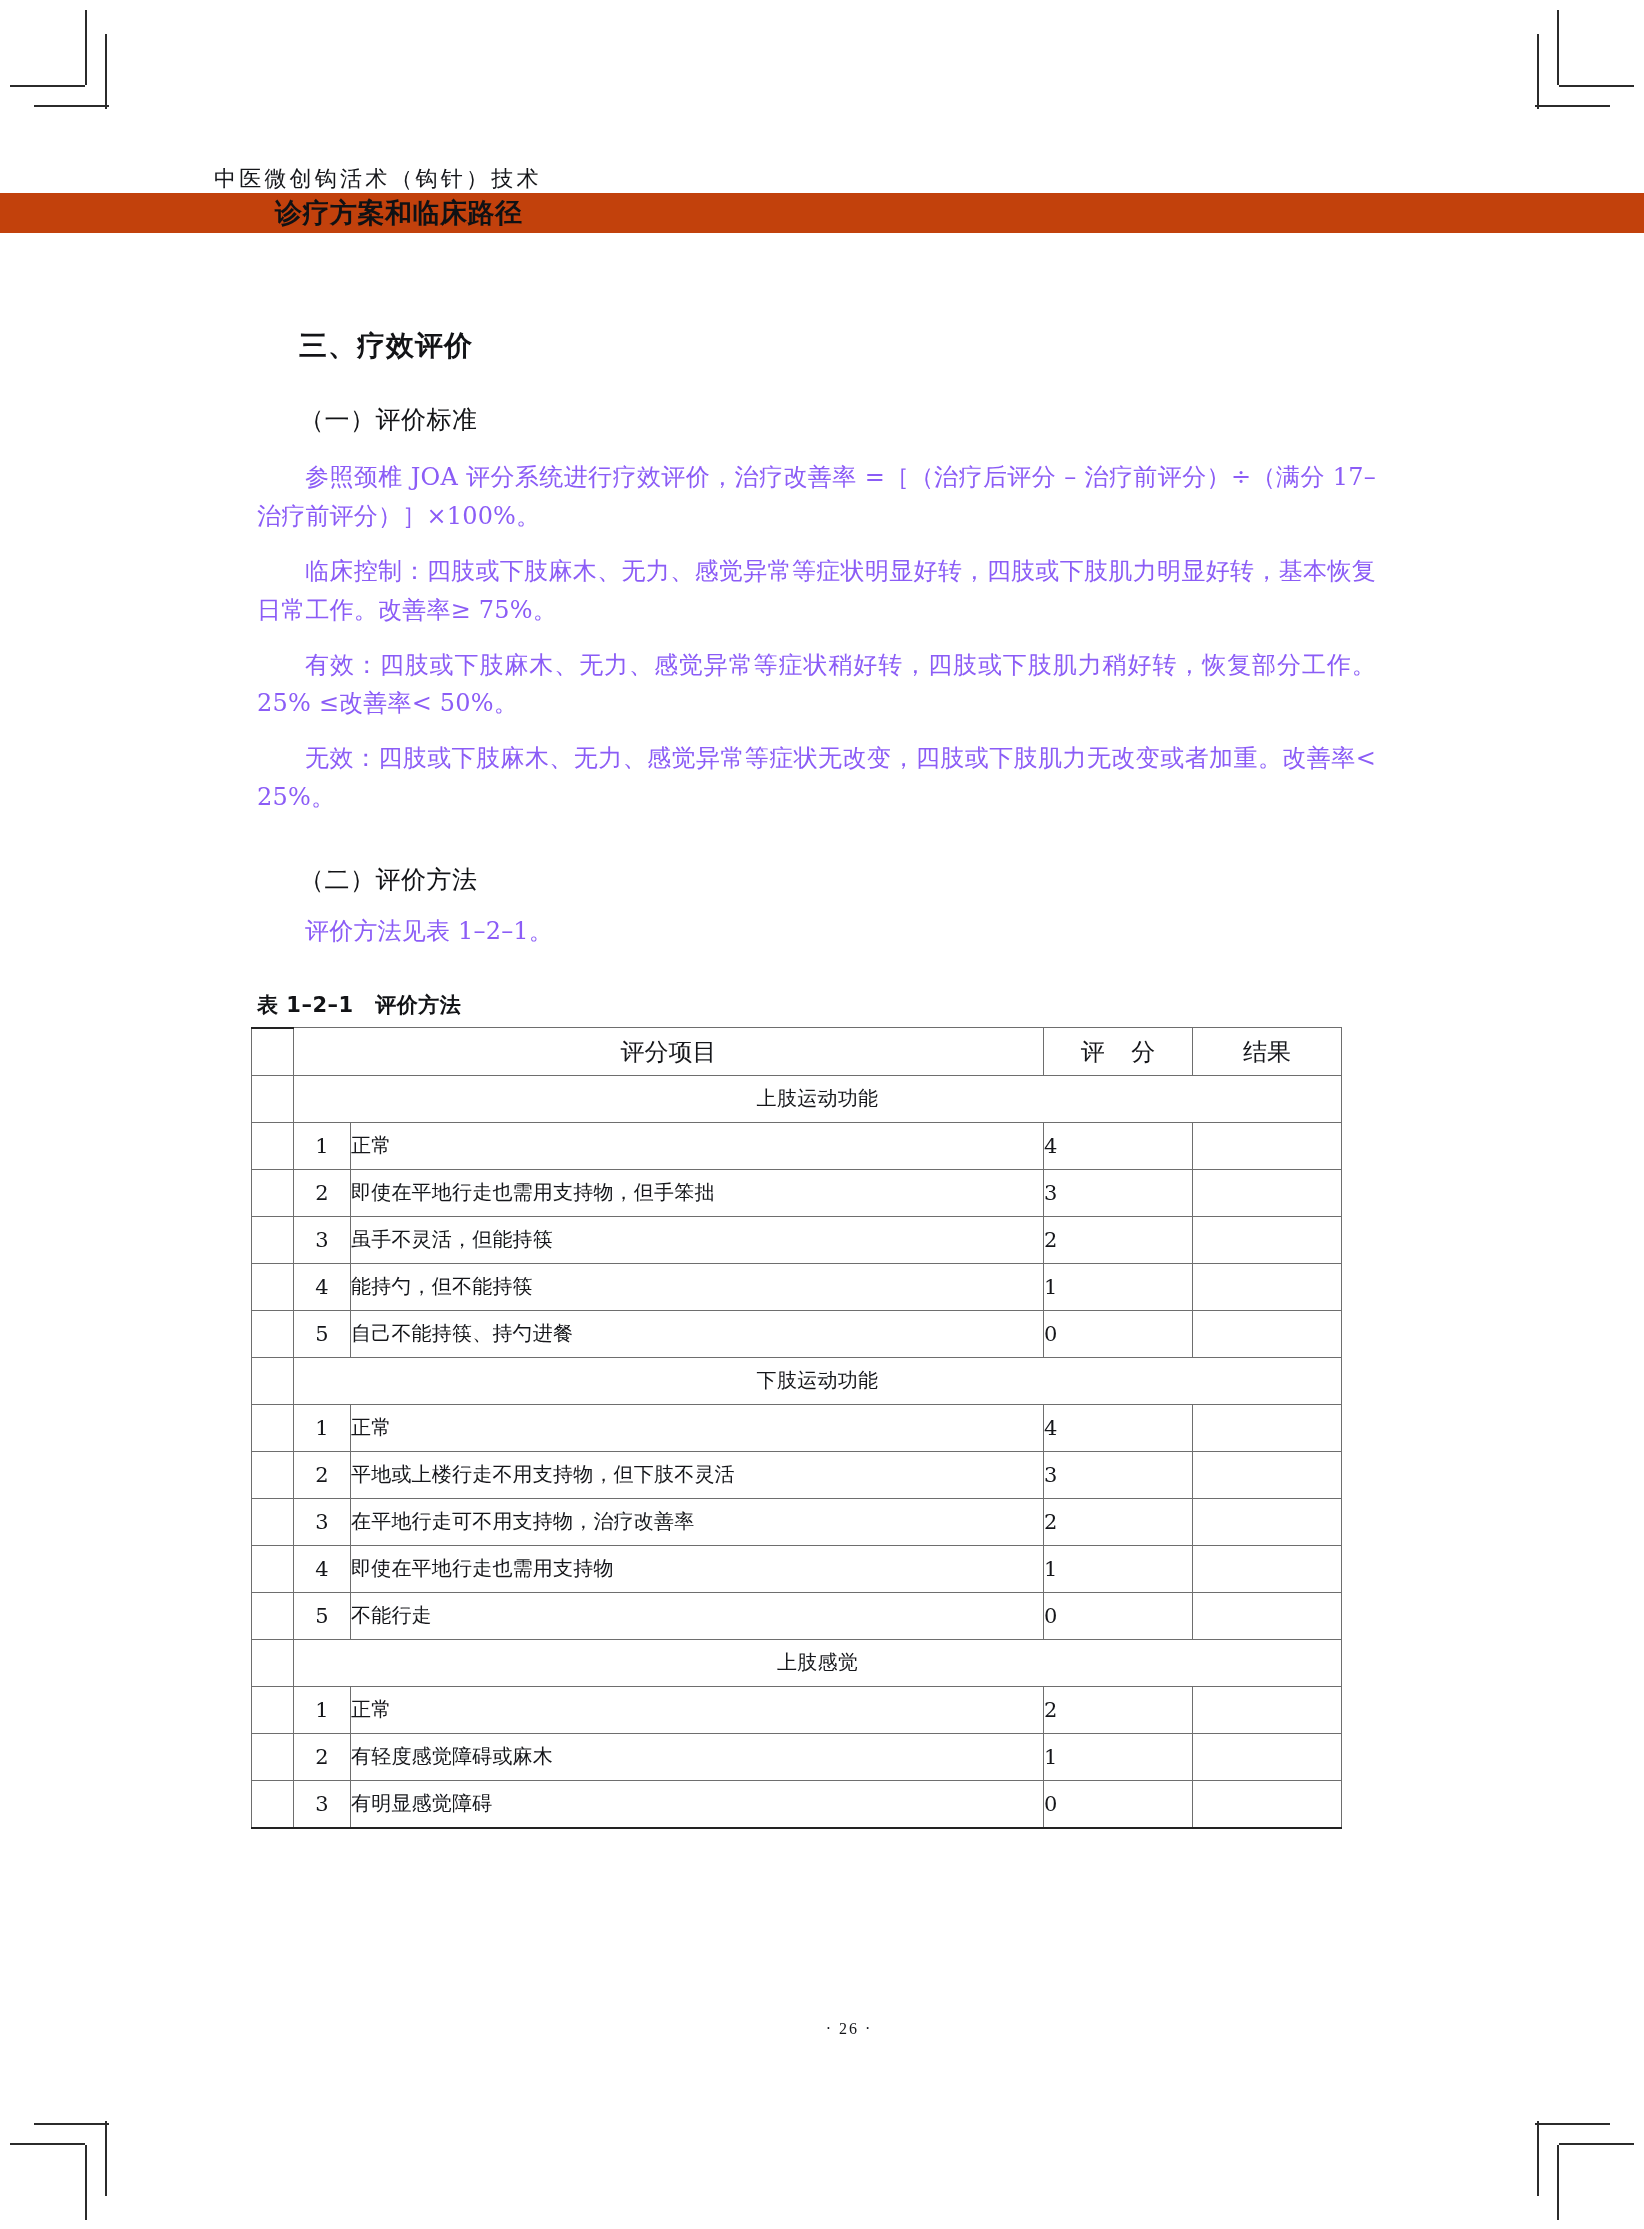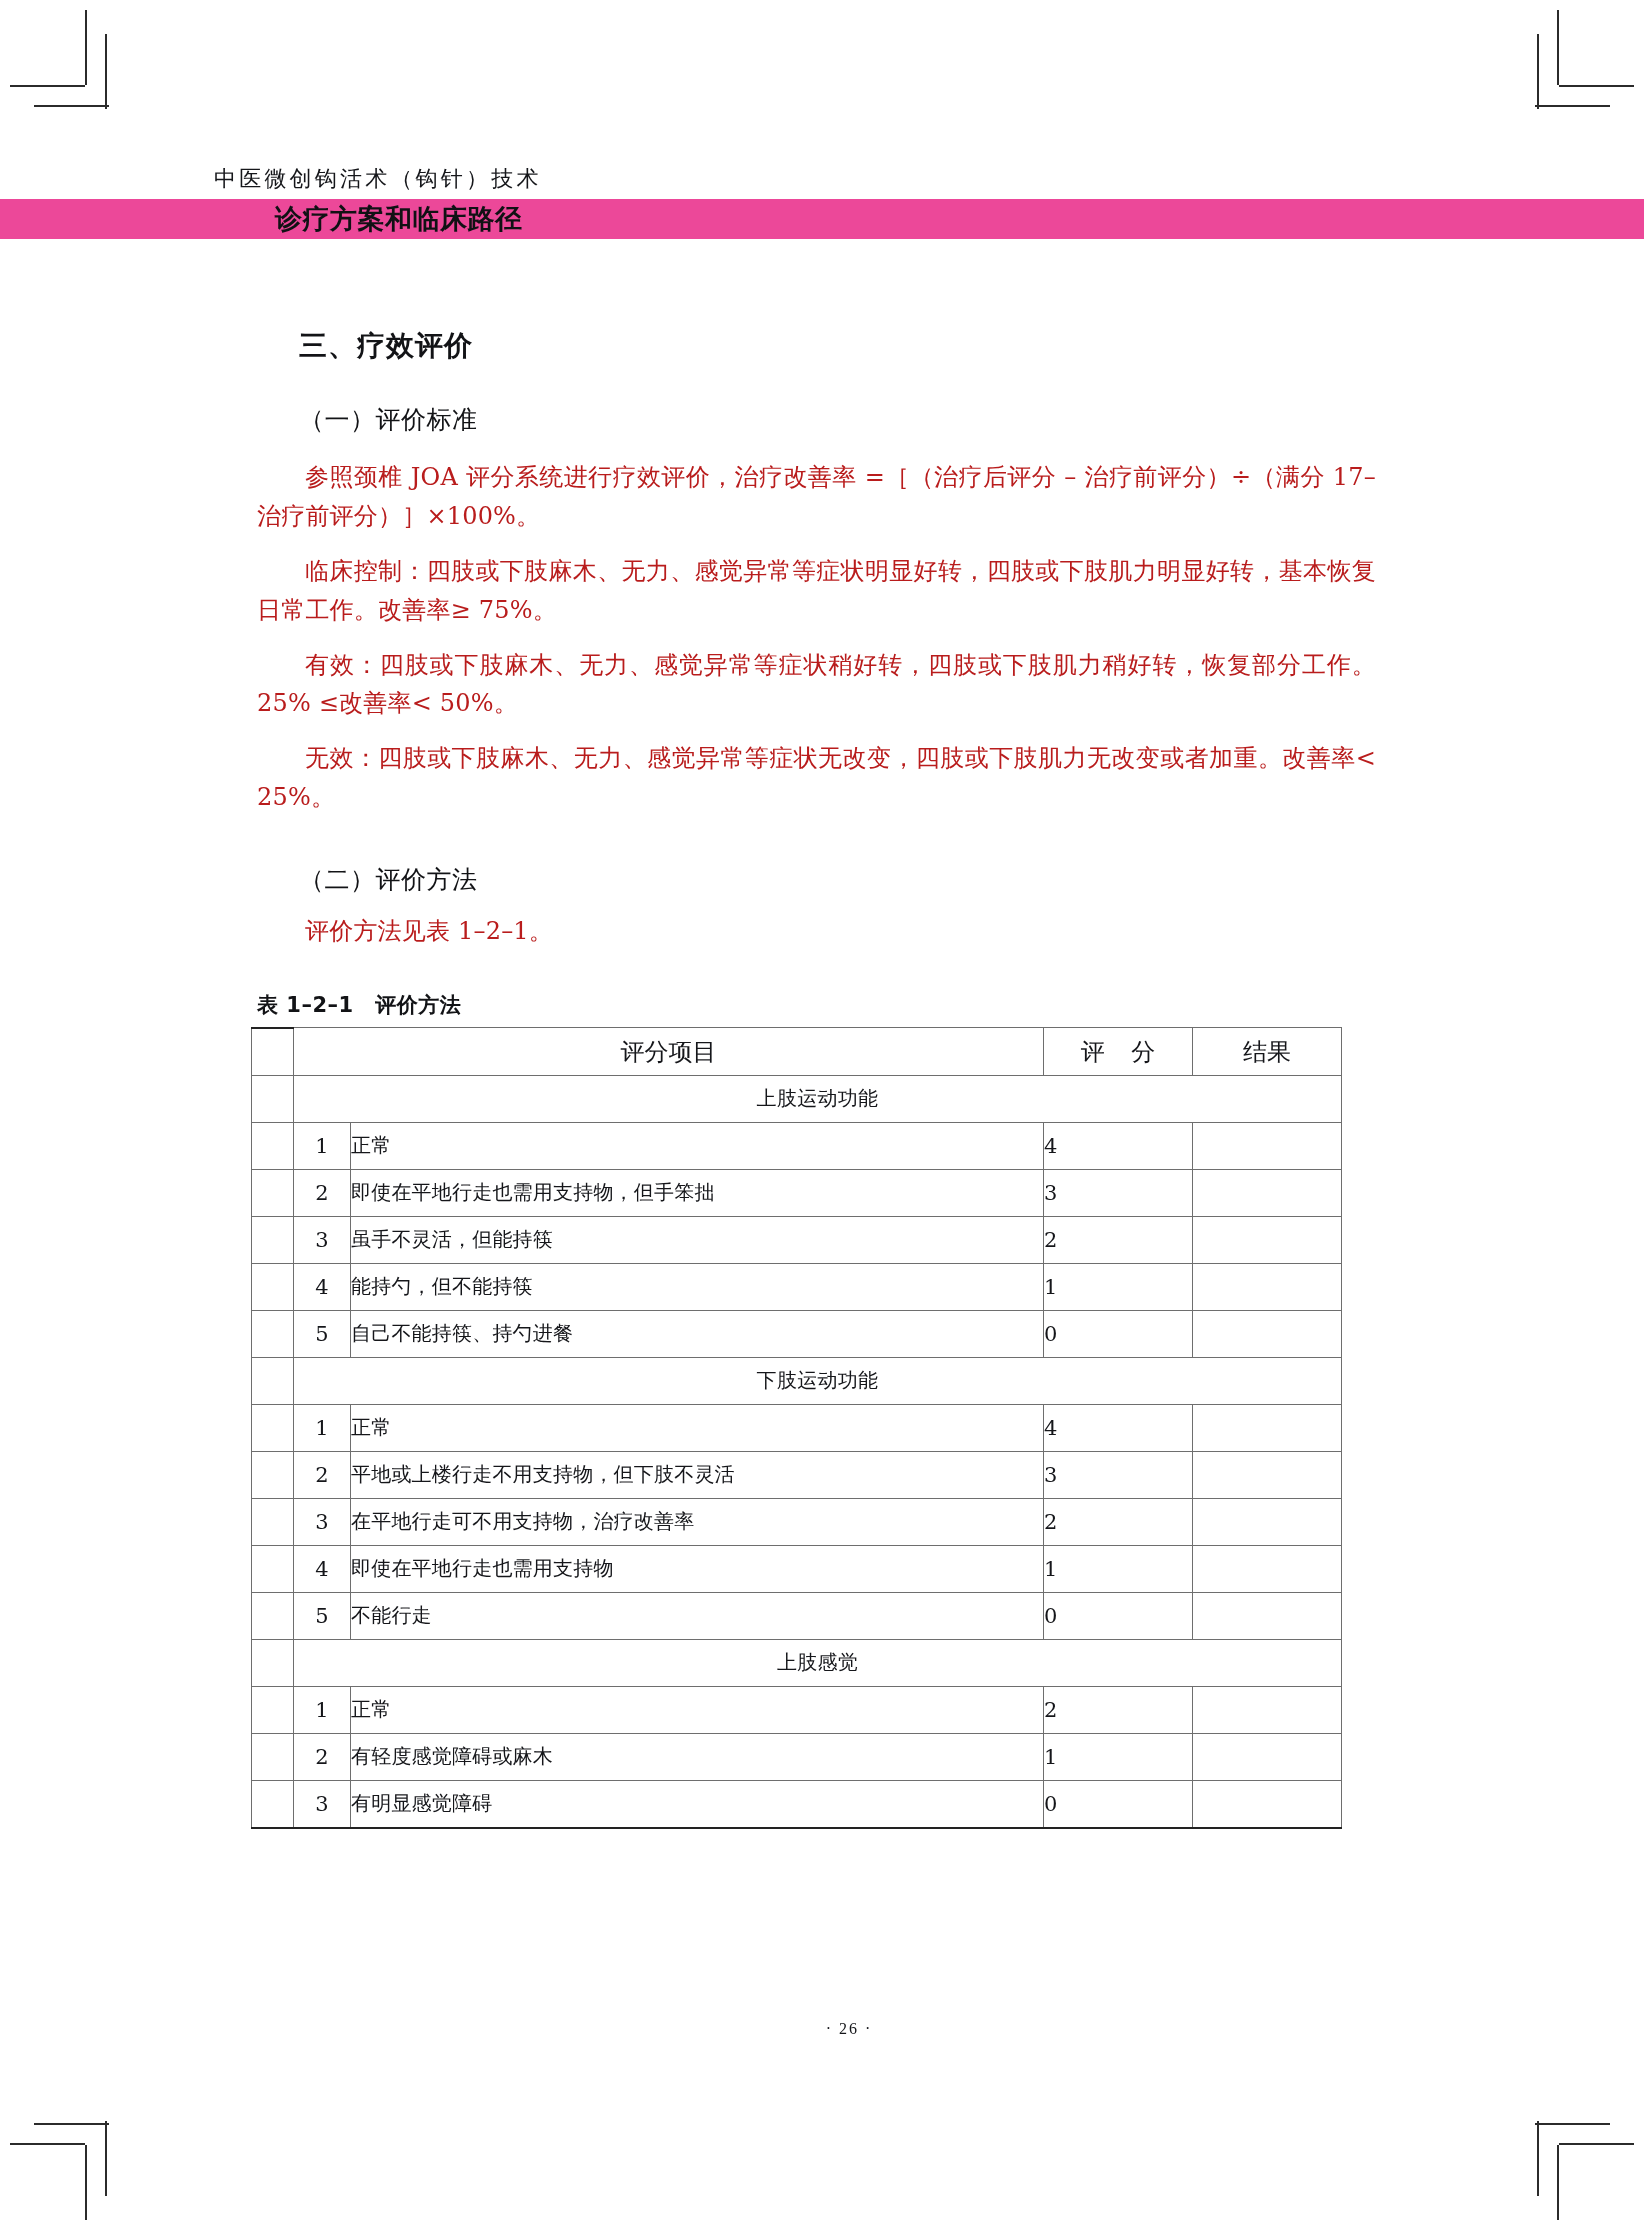--- a/index.html
+++ b/index.html
@@ -62,22 +62,22 @@
   }
   .runhead-line1 {
     padding-left: 214px;
     font-family: "DejaVu Serif", "Liberation Serif", serif;
     font-size: 22px;
     letter-spacing: 3.2px;
     color: #15161a;
     line-height: 1.2;
   }
   .runhead-band {
-    margin-top: 7px;
-    background: #ec4899;
+    margin-top: 1px;
+    background: #c2410c;
     height: 40px;
     display: flex;
     align-items: center;
   }
   .runhead-line2 {
     padding-left: 275px;
     font-family: "DejaVu Sans", "Liberation Sans", sans-serif;
     font-size: 27px;
     font-weight: bold;
     letter-spacing: 0.5px;
@@ -111,21 +111,21 @@
   h3.sub-title.tight { margin-top: 46px; }
 
   p.para {
     margin: 16px 0 0 0;
     font-family: "DejaVu Serif", "Liberation Serif", serif;
     font-size: 24px;
     line-height: 1.62;
     text-align: justify;
     text-indent: 2em;
     letter-spacing: 0.2px;
-    color: #b91c1c;
+    color: #8b5cf6;
   }
   p.para.first { margin-top: 22px; }
 
   
   .table-caption {
     margin: 40px 0 8px 0;
     font-family: "DejaVu Sans", "Liberation Sans", sans-serif;
     font-size: 21px;
     font-weight: bold;
     letter-spacing: 0.5px;

